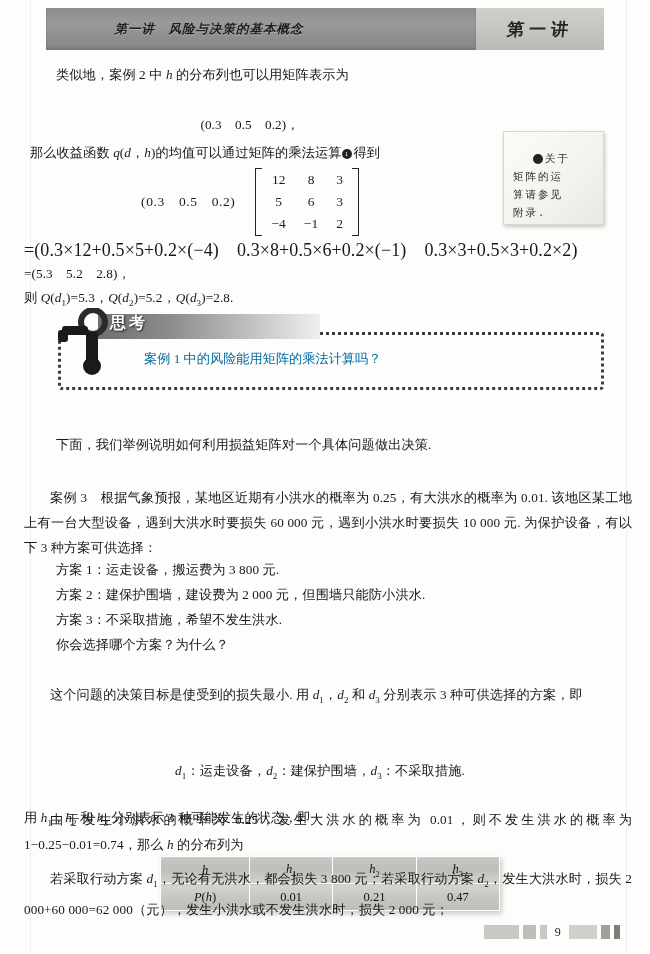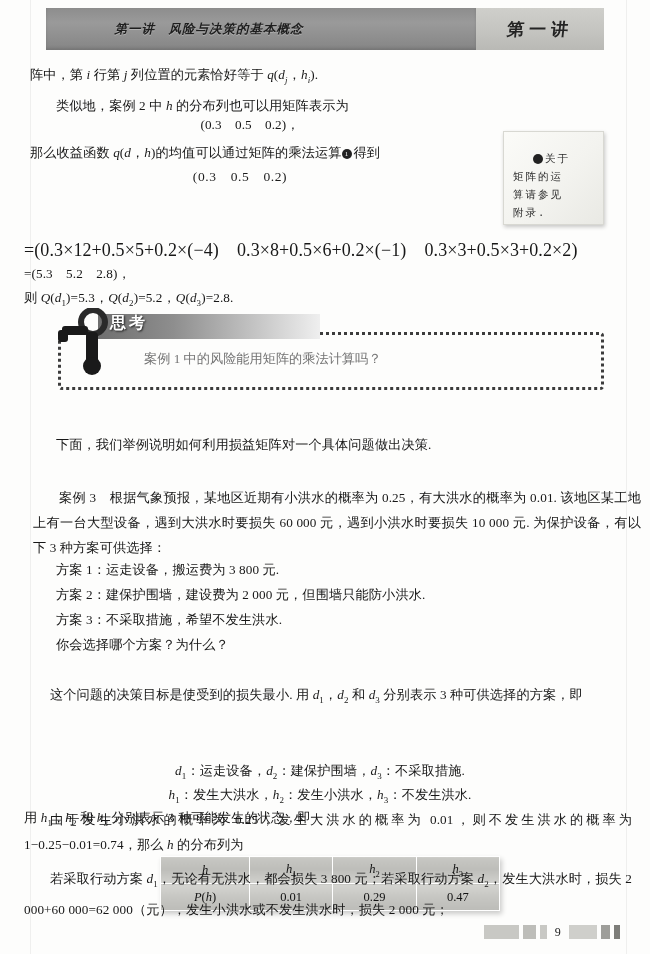--- a/index.html
+++ b/index.html
@@ -202,21 +202,21 @@
     top: -4px;
     width: 78px;
     height: 70px;
     z-index: 3;
   }
   .think-q {
     position: absolute;
     left: 92px;
     top: 38px;
     font-size: 13.2px;
-    color: #737373;
+    color: #0369a1;
     z-index: 3;
   }
 
   
   .dist-table {
     position: absolute;
     left: 160px;
     top: 803px;
     width: 340px;
     border-collapse: collapse;
@@ -270,24 +270,20 @@
   <div class="header">
     <div class="header-bar">
       <span class="header-title">第一讲　风险与决策的基本概念</span>
     </div>
     <div class="header-mark">
       <span class="header-mark-text">第一讲</span>
     </div>
   </div>
 
   <div class="body-txt" style="left:30px; top:62px; width:590px;">
-    <div>
-      阵中，第 <em class="it">i</em> 行第 <em class="it">j</em> 列位置的元素恰好等于
-      <em class="it">q</em>(<em class="it">d</em><sub><em class="it">j</em></sub>，<em class="it">h</em><sub><em class="it">i</em></sub>).
-    </div>
     <div class="indent">
       类似地，案例 2 中 <em class="it">h</em> 的分布列也可以用矩阵表示为
     </div>
   </div>
 
   <div class="body-txt center-line" style="left:0; top:112px; width:500px;">(0.3　0.5　0.2)，</div>
 
   <div class="body-txt" style="left:30px; top:140px; width:470px;">
     <span>那么收益函数
       <em class="it">q</em>(<em class="it">d</em>，<em class="it">h</em>)的均值可以通过矩阵的乘法运算</span><span class="circnum">1</span><span>得到</span>
@@ -297,20 +293,43 @@
     <div class="note-first">
       <span class="circnum">1</span><span>关于</span>
     </div>
     <div class="note-line">矩阵的运</div>
     <div class="note-line">算请参见</div>
     <div class="note-line">附录.</div>
   </div>
 
   <div class="matrix-row" style="padding-right:150px;">
     <span class="rowvec">(0.3　0.5　0.2)</span>
+    <span class="matrix">
+      <span class="brk l"></span>
+      <table>
+        <tbody>
+            <tr>
+          <td>12</td>
+          <td>8</td>
+          <td>3</td>
+        </tr>
+        <tr>
+          <td>5</td>
+          <td>6</td>
+          <td>3</td>
+        </tr>
+        <tr>
+          <td>−4</td>
+          <td>−1</td>
+          <td>2</td>
+        </tr>
+      </tbody>
+        </table>
+      <span class="brk r"></span>
+    </span>
   </div>
 
   <div class="body-txt" style="left:24px; top:238px; width:610px; font-size:18px;">=(0.3×12+0.5×5+0.2×(−4)　0.3×8+0.5×6+0.2×(−1)　0.3×3+0.5×3+0.2×2)</div>
   <div class="body-txt" style="left:24px; top:261px; width:400px;">=(5.3　5.2　2.8)，</div>
   <div class="body-txt" style="left:24px; top:285px; width:420px;">
     则 <em class="it">Q</em>(<em class="it">d</em><sub>1</sub>)=5.3，<em class="it">Q</em>(<em class="it">d</em><sub>2</sub>)=5.2，<em class="it">Q</em>(<em class="it">d</em><sub>3</sub>)=2.8.
   </div>
 
   <div class="think-wrap">
     <div class="think-dotted"></div>
@@ -323,59 +342,56 @@
         <rect x="6" y="22" width="10" height="12" rx="3"></rect>
         <circle cx="40" cy="58" r="9"></circle>
       </g>
     </svg>
     <div class="think-label">思考</div>
     <div class="think-q">案例 1 中的风险能用矩阵的乘法计算吗？</div>
   </div>
 
   <div class="body-txt indent" style="left:30px; top:432px; width:590px;">下面，我们举例说明如何利用损益矩阵对一个具体问题做出决策.</div>
 
-  <div class="body-txt indent" style="left:24px; top:485px; width:608px; text-align:justify;margin-left:9px;">案例 3　根据气象预报，某地区近期有小洪水的概率为 0.25，有大洪水的概率为 0.01. 该地区某工地上有一台大型设备，遇到大洪水时要损失 60 000 元，遇到小洪水时要损失 10 000 元. 为保护设备，有以下 3 种方案可供选择：</div>
+  <div class="body-txt indent" style="left:24px; top:485px; width:608px; text-align:justify;">案例 3　根据气象预报，某地区近期有小洪水的概率为 0.25，有大洪水的概率为 0.01. 该地区某工地上有一台大型设备，遇到大洪水时要损失 60 000 元，遇到小洪水时要损失 10 000 元. 为保护设备，有以下 3 种方案可供选择：</div>
 
   <div class="body-txt" style="left:56px; top:557px; width:560px;">方案 1：运走设备，搬运费为 3 800 元.</div>
   <div class="body-txt" style="left:56px; top:582px; width:560px;">方案 2：建保护围墙，建设费为 2 000 元，但围墙只能防小洪水.</div>
   <div class="body-txt" style="left:56px; top:607px; width:560px;">方案 3：不采取措施，希望不发生洪水.</div>
   <div class="body-txt" style="left:56px; top:632px; width:560px;">你会选择哪个方案？为什么？</div>
 
   <div class="body-txt indent" style="left:24px; top:682px; width:608px; text-align:justify;">
     这个问题的决策目标是使受到的损失最小. 用 <em class="it">d</em><sub>1</sub>，<em class="it">d</em><sub>2</sub> 和 <em class="it">d</em><sub>3</sub> 分别表示 3 种可供选择的方案，即
   </div>
 
   <div class="body-txt" style="left:0; top:732px; width:640px; text-align:center;margin-top:26px;">
     <em class="it">d</em><sub>1</sub>：运走设备，<em class="it">d</em><sub>2</sub>：建保护围墙，<em class="it">d</em><sub>3</sub>：不采取措施.
   </div>
 
   <div class="body-txt" style="left:24px; top:757px; width:608px;margin-top:48px;">
     用 <em class="it">h</em><sub>1</sub>，<em class="it">h</em><sub>2</sub> 和 <em class="it">h</em><sub>3</sub> 分别表示 3 种可能发生的状态，即
   </div>
 
-  <div class="body-txt" style="left:0; top:782px; width:640px; text-align:center;">
-    <em class="it">h</em><sub>1</sub>：发生大洪水，<em class="it">h</em><sub>2</sub>：发生小洪水，<em class="it">h</em><sub>3</sub>：不发生洪水.
-  </div>
 
   <div class="body-txt indent" style="left:24px; top:807px; width:608px; text-align:justify;">
     由于发生小洪水的概率为 0.25，发生大洪水的概率为 0.01，则不发生洪水的概率为 1−0.25−0.01=0.74，那么 <em class="it">h</em> 的分布列为
   </div>
 
   <table class="dist-table" style="top:856px;">
     <tbody>
         <tr>
       <td><em class="it">h</em></td>
       <td><em class="it">h</em><sub>1</sub></td>
       <td><em class="it">h</em><sub>2</sub></td>
       <td><em class="it">h</em><sub>3</sub></td>
     </tr>
     <tr>
       <td><em class="it">P</em>(<em class="it">h</em>)</td>
       <td>0.01</td>
-      <td>0.29</td>
+      <td>0.21</td>
       <td>0.47</td>
     </tr>
   </tbody>
     </table>
 
   <div class="body-txt indent" style="left:24px; top:866px; width:608px; text-align:justify;">
     若采取行动方案 <em class="it">d</em><sub>1</sub>，无论有无洪水，都会损失 3 800 元；若采取行动方案 <em class="it">d</em><sub>2</sub>，发生大洪水时，损失 2 000+60 000=62 000（元），发生小洪水或不发生洪水时，损失 2 000 元；
   </div>
 
   <div class="footer">

